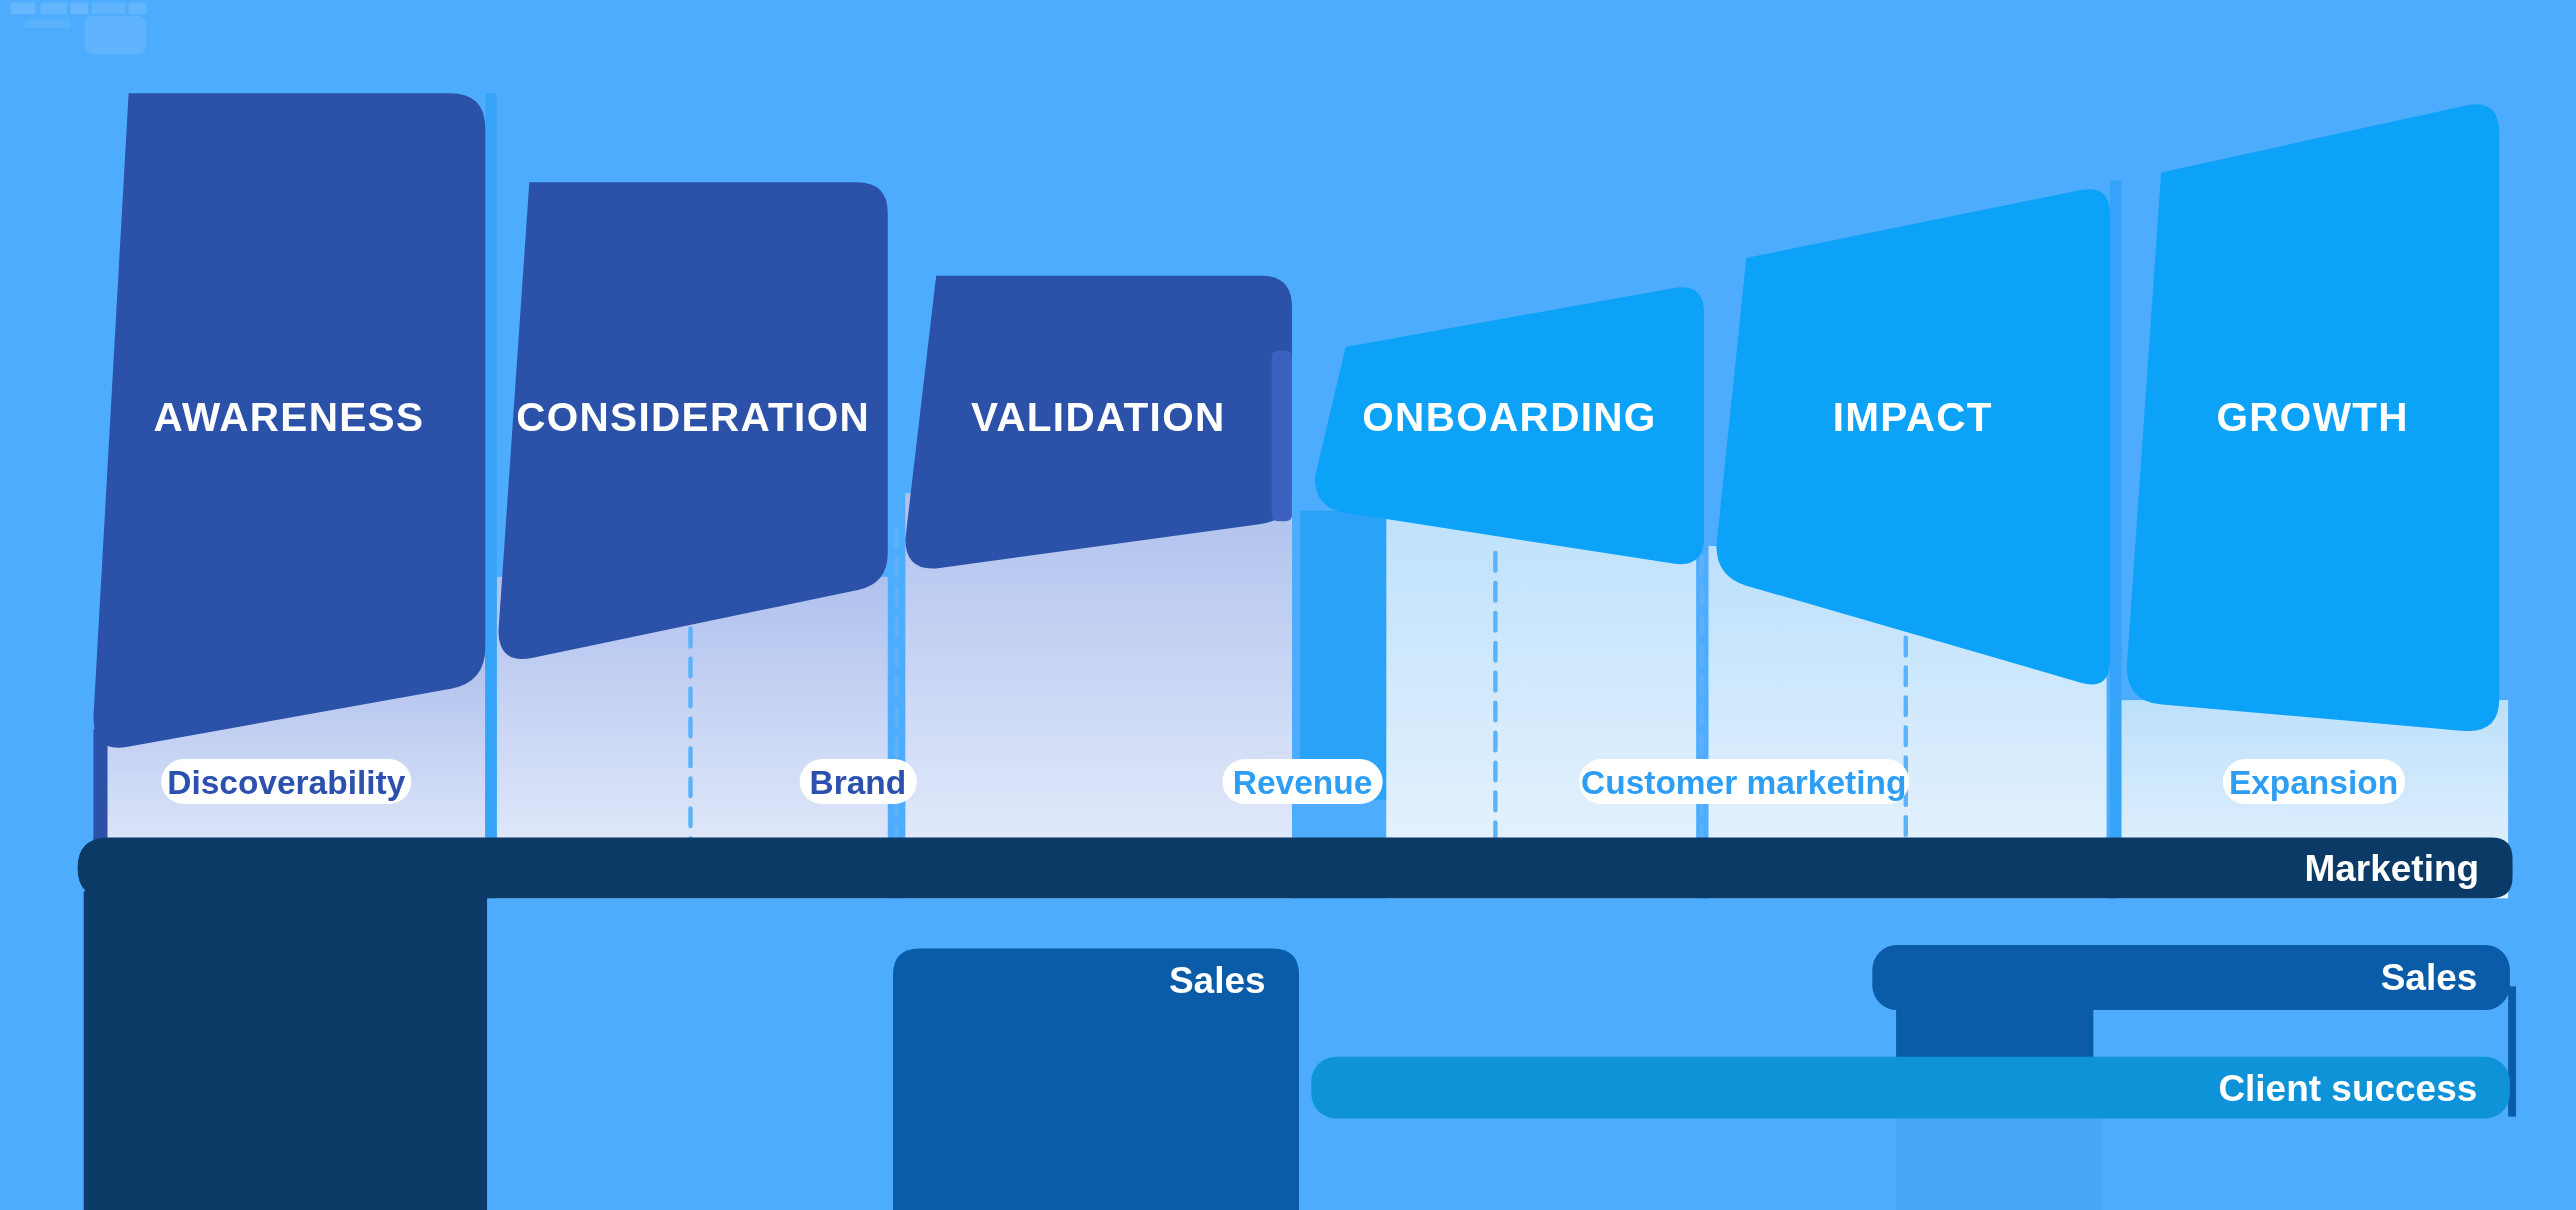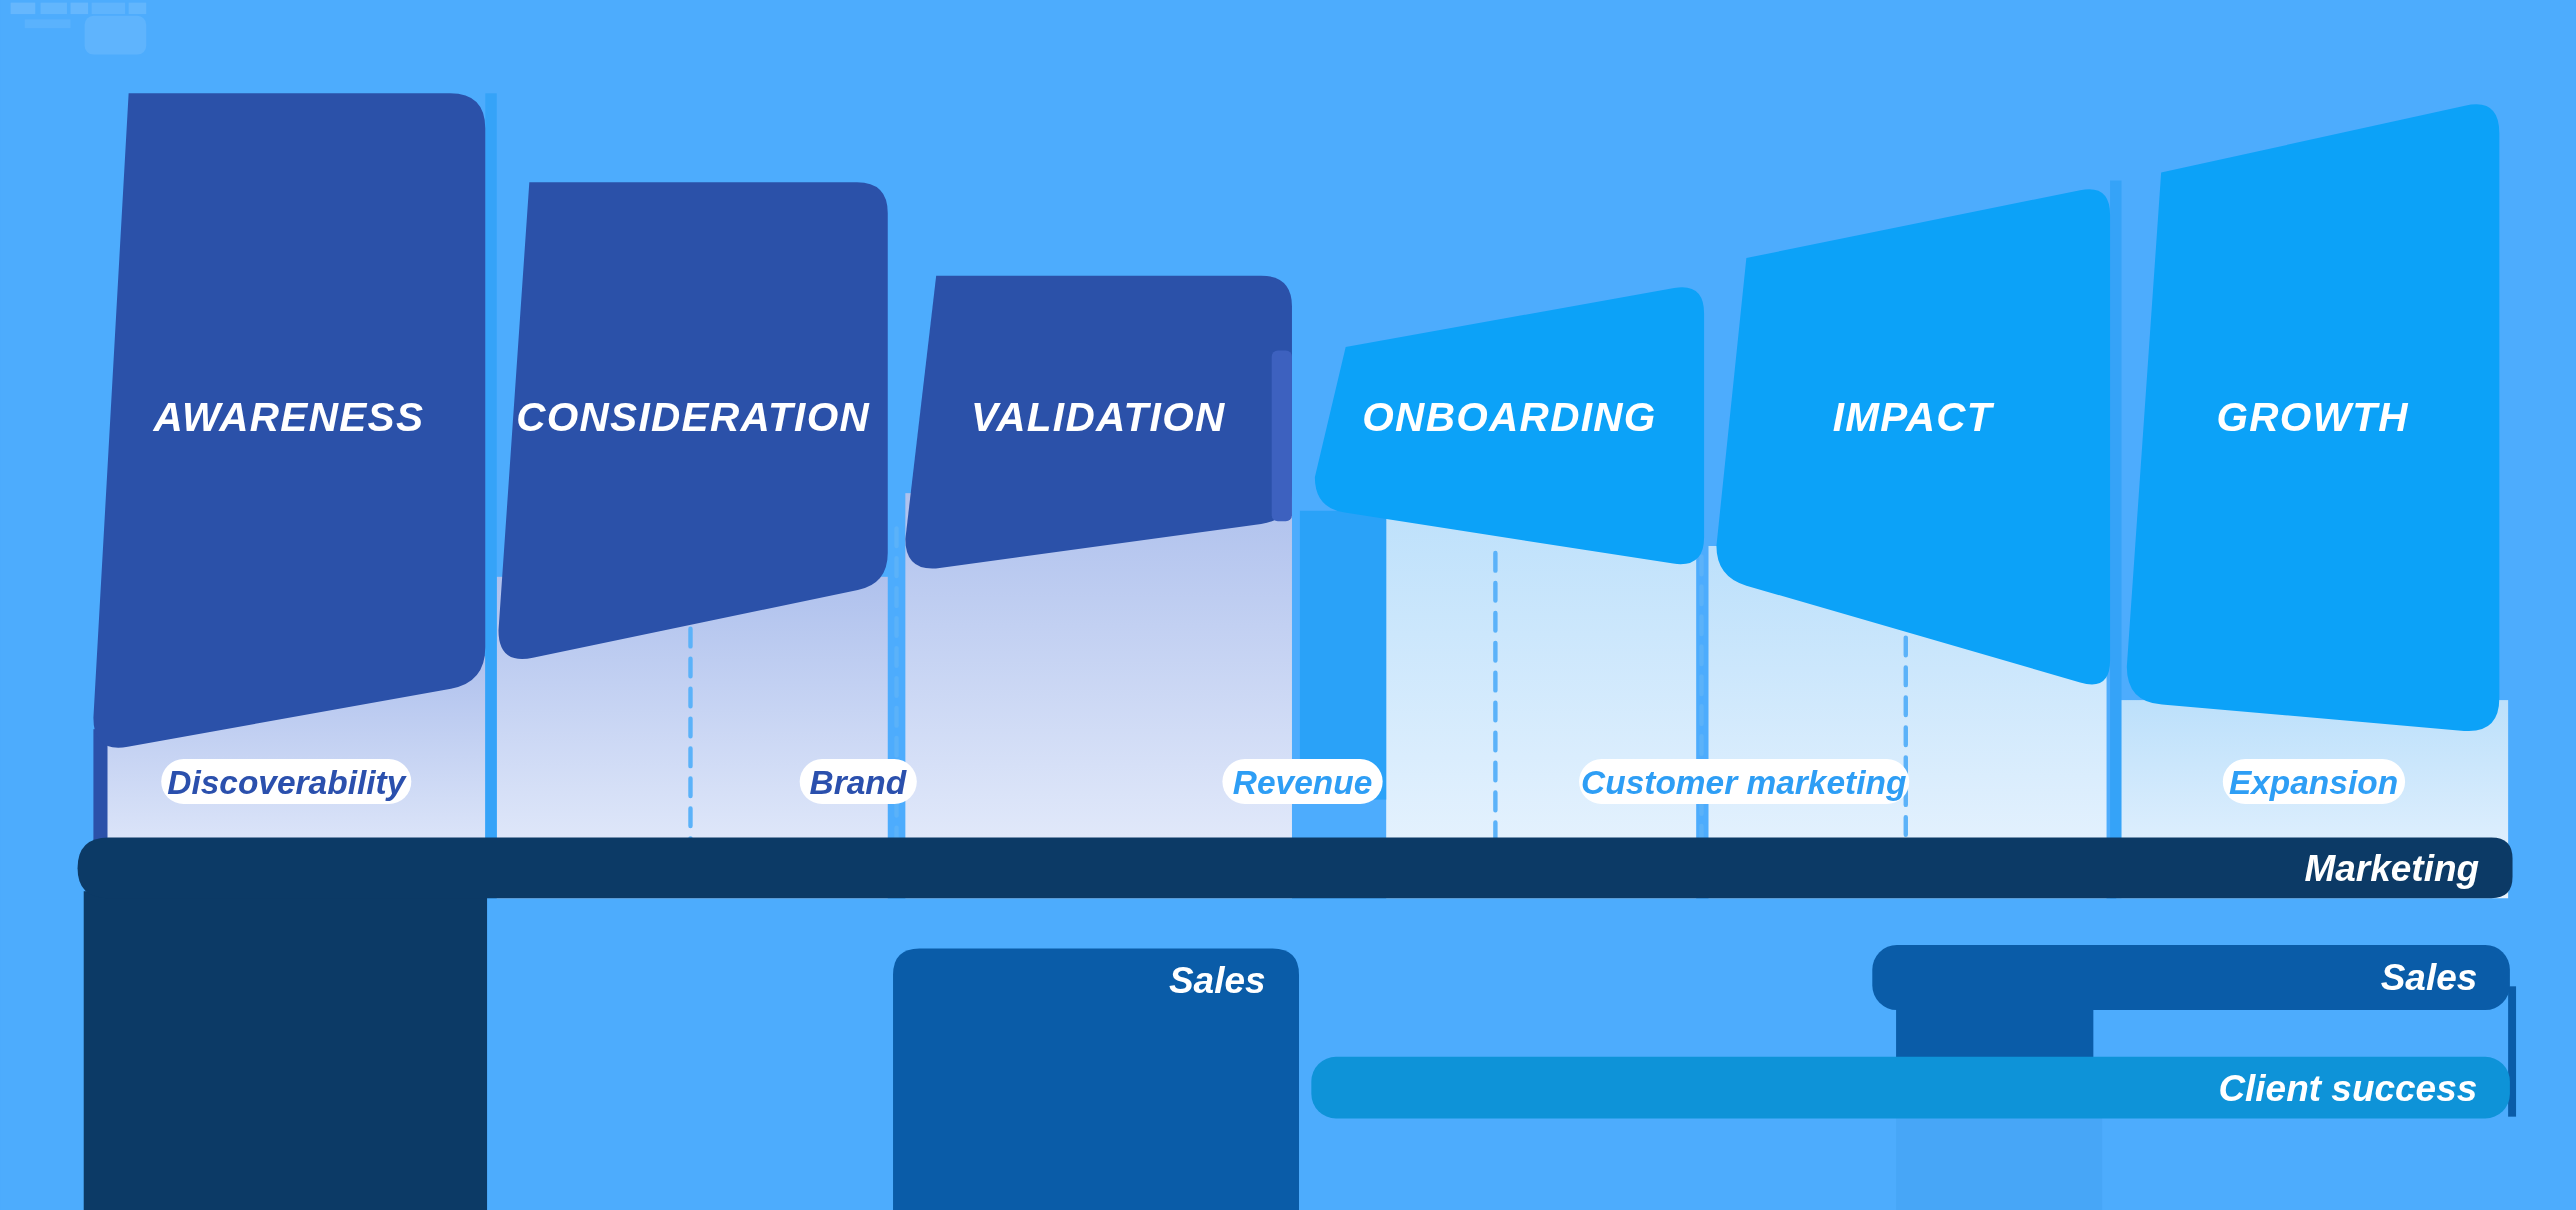--- a/index.html
+++ b/index.html
@@ -1,18 +1,18 @@
 <!DOCTYPE html>
 <html style="font-size:14px"><head>
 <meta charset="utf-8">
 <style>
   html,body{margin:0;padding:0;background:#4DACFD;}
   body{width:2576px;height:1210px;overflow:hidden;
        font-family:"Liberation Sans","DejaVu Sans",sans-serif;}
-  #stage-wrap{position:relative;width:2576px;height:1210px;font-style:italic;}
+  #stage-wrap{position:relative;width:2576px;height:1210px;}
   svg{display:block;}
   text{font-family:"Liberation Sans","DejaVu Sans",sans-serif;}
   .stage-label{font-size:46px;font-weight:700;letter-spacing:1.5px;}
   .pill-label{font-size:38px;font-weight:700;}
   .lane-label{font-size:42px;font-weight:700;}
 </style>
 </head>
 <body>
 
 <div id="stage-wrap">

